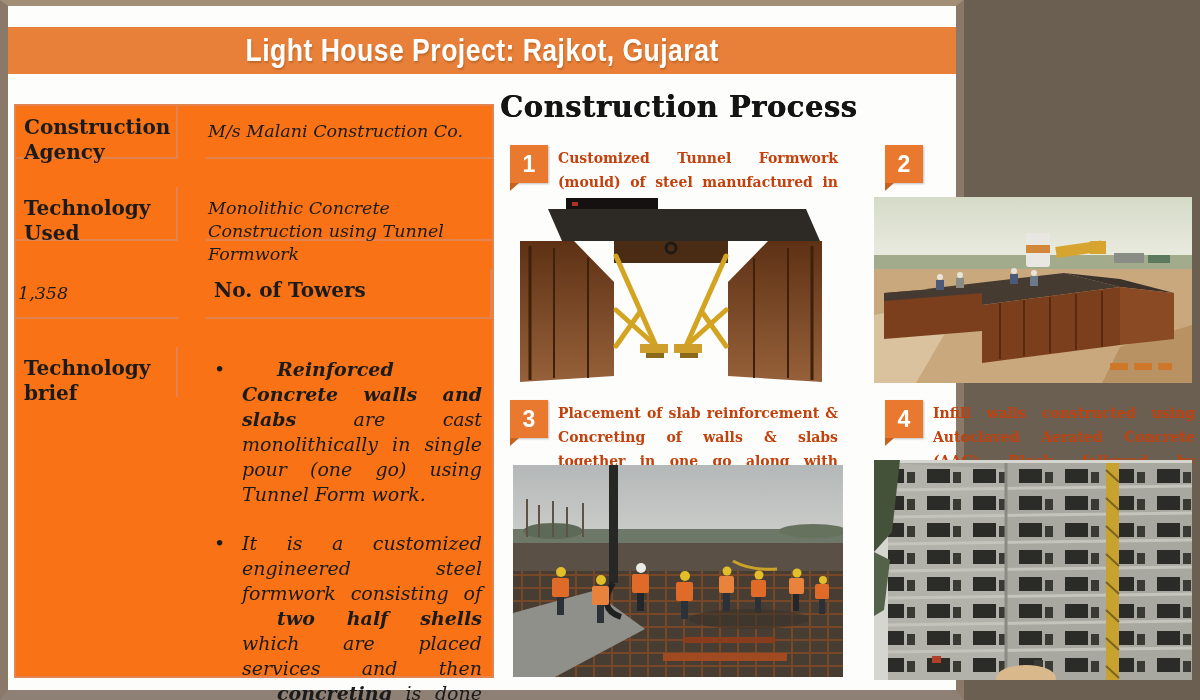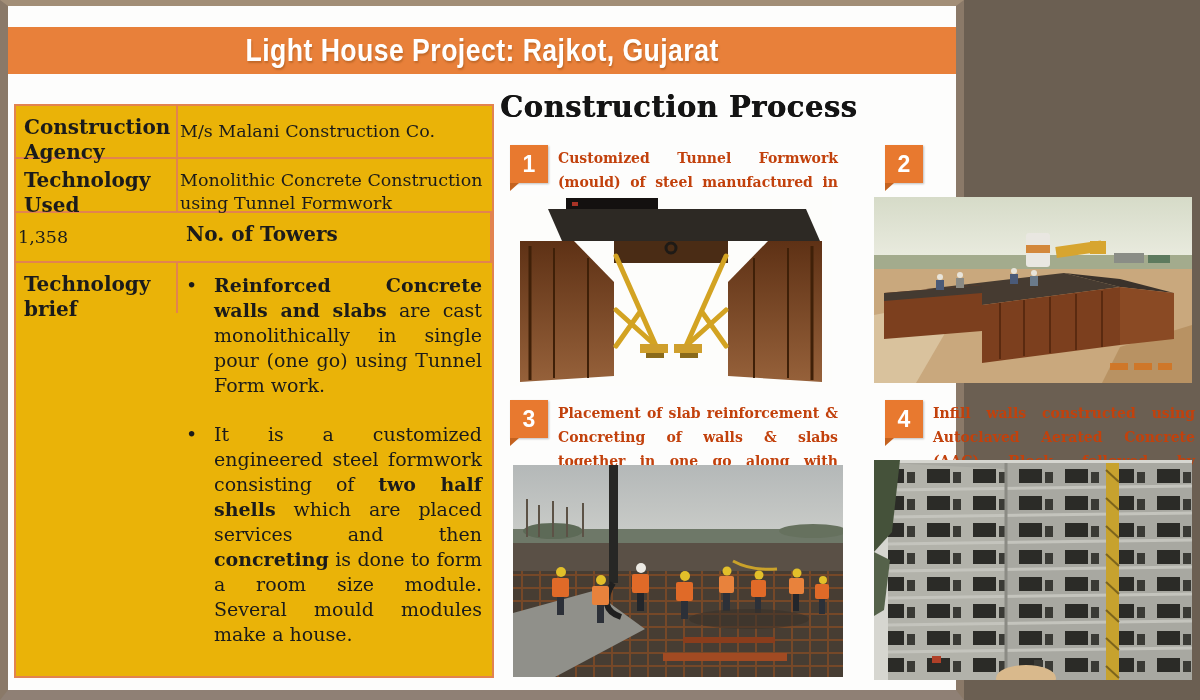--- a/index.html
+++ b/index.html
@@ -12,35 +12,35 @@
   
   .header-band { position:absolute; left:0; right:0; top:21px; height:47px;
                  background:#e8803a; display:flex; align-items:center; justify-content:center; }
   .header-title { display:inline-block; transform:scaleX(0.86); white-space:nowrap;
                   font-family:"Liberation Sans", sans-serif; font-weight:bold;
                   font-size:31px; color:#ffffff; letter-spacing:0.5px;
                   text-shadow:1px 2px 2px rgba(120,60,10,0.35); }
 
   
   .info-table { position:absolute; left:6px; top:98px; width:480px; height:574px;
-                background:#eab308; border:2px solid #e28350;
+                background:#f97316; border:2px solid #e28350;
                 display:grid; grid-template-columns:162px 1fr;
-                grid-template-rows:53px 54px 50px 50px 1fr; }
+                grid-template-rows:53px 54px 50px 50px 1fr;gap:28px; }
   .cell { border-right:2px solid #e28350; border-bottom:2px solid #e28350; padding:6px 8px; }
   .cell.value { border-right:none; }
   .cell.label { font-weight:bold; font-size:20px; line-height:1.25; padding-top:9px; }
   .cell.value { font-size:17.5px; display:flex; align-items:center; line-height:1.3;
-                padding-left:2px; }
+                padding-left:2px;font-style:italic; }
   .cell.value.top { align-items:flex-start; padding-top:10px; }
   .brief { display:block; padding:14px 10px 0 14px; }
   .brief ul { list-style:none; }
   .brief li { position:relative; padding-left:34px; margin-bottom:24px;
               font-size:19px; line-height:25px; text-align:justify; }
   .brief li::before { content:"\2022"; position:absolute; left:6px; top:0; font-size:19px; }
-  .brief .b { font-weight:bold; }
+  .brief .b { font-weight:bold;margin-left:35px; }
 
   
   .process-title { position:absolute; left:492px; top:84px; width:700px;
                    text-align:left; font-weight:bold; font-size:29px;
                    letter-spacing:0.5px; color:#141414;
                    text-shadow:0.5px 0 0 #141414; }
 
   .badge { position:absolute; width:38px; height:38px; background:#e8792f;
            color:#fff; font-family:"Liberation Sans", sans-serif; font-weight:bold;
            font-size:23px; display:flex; align-items:center; justify-content:center;

